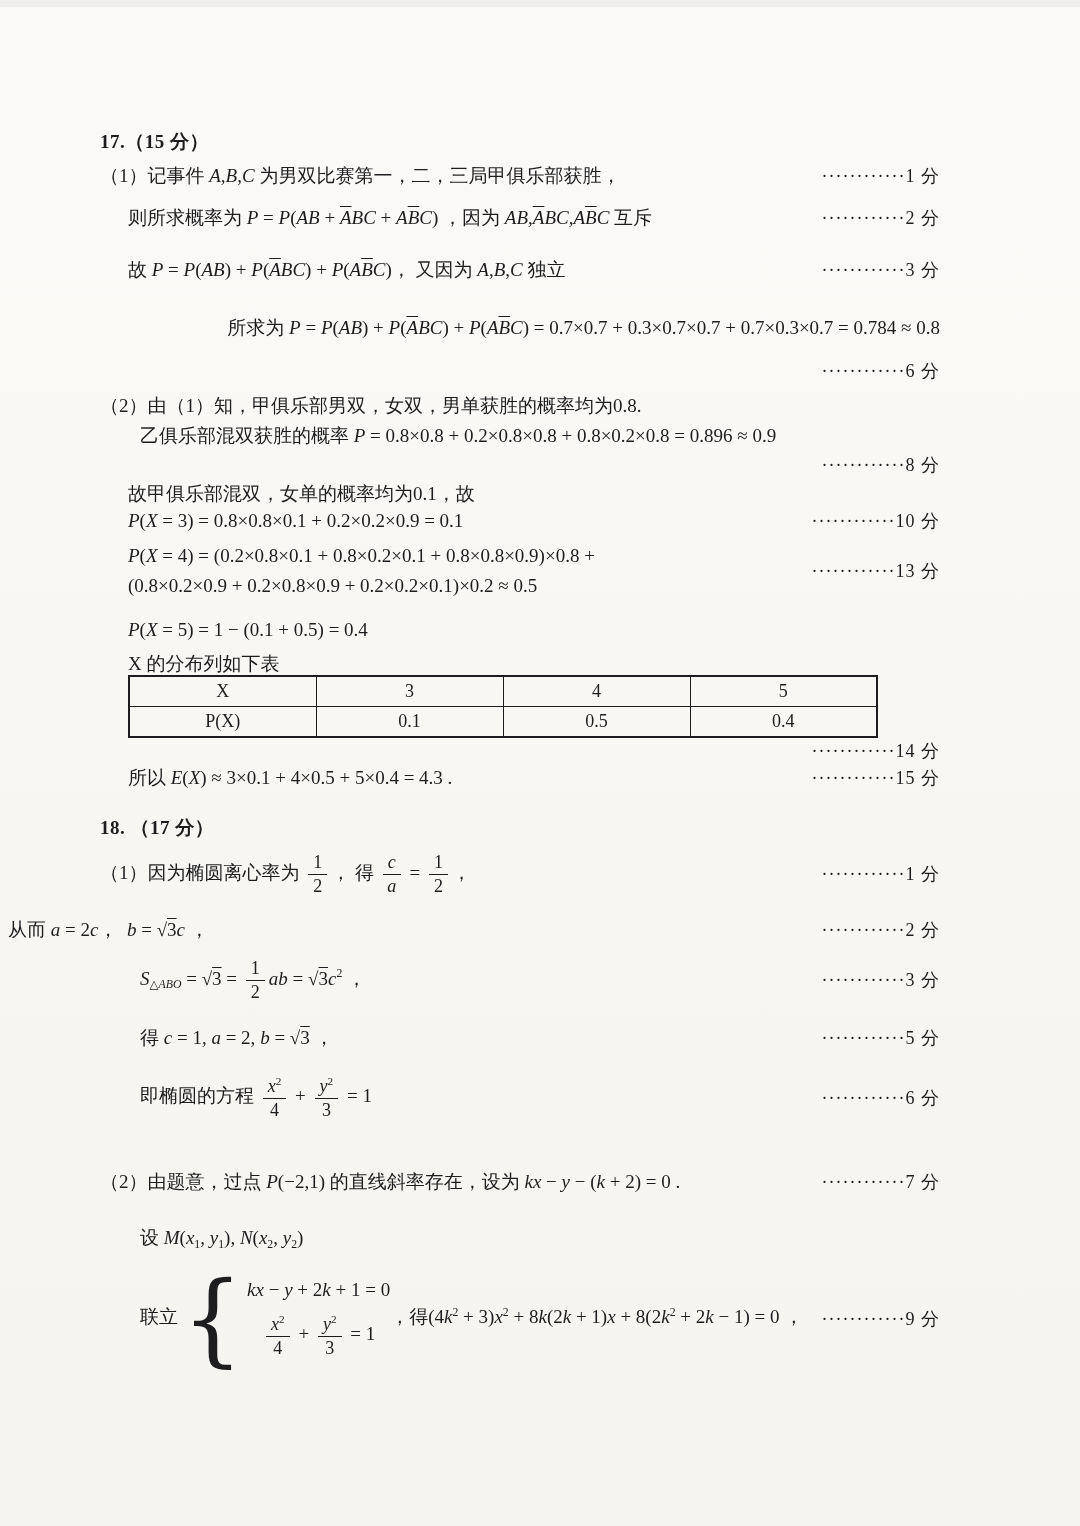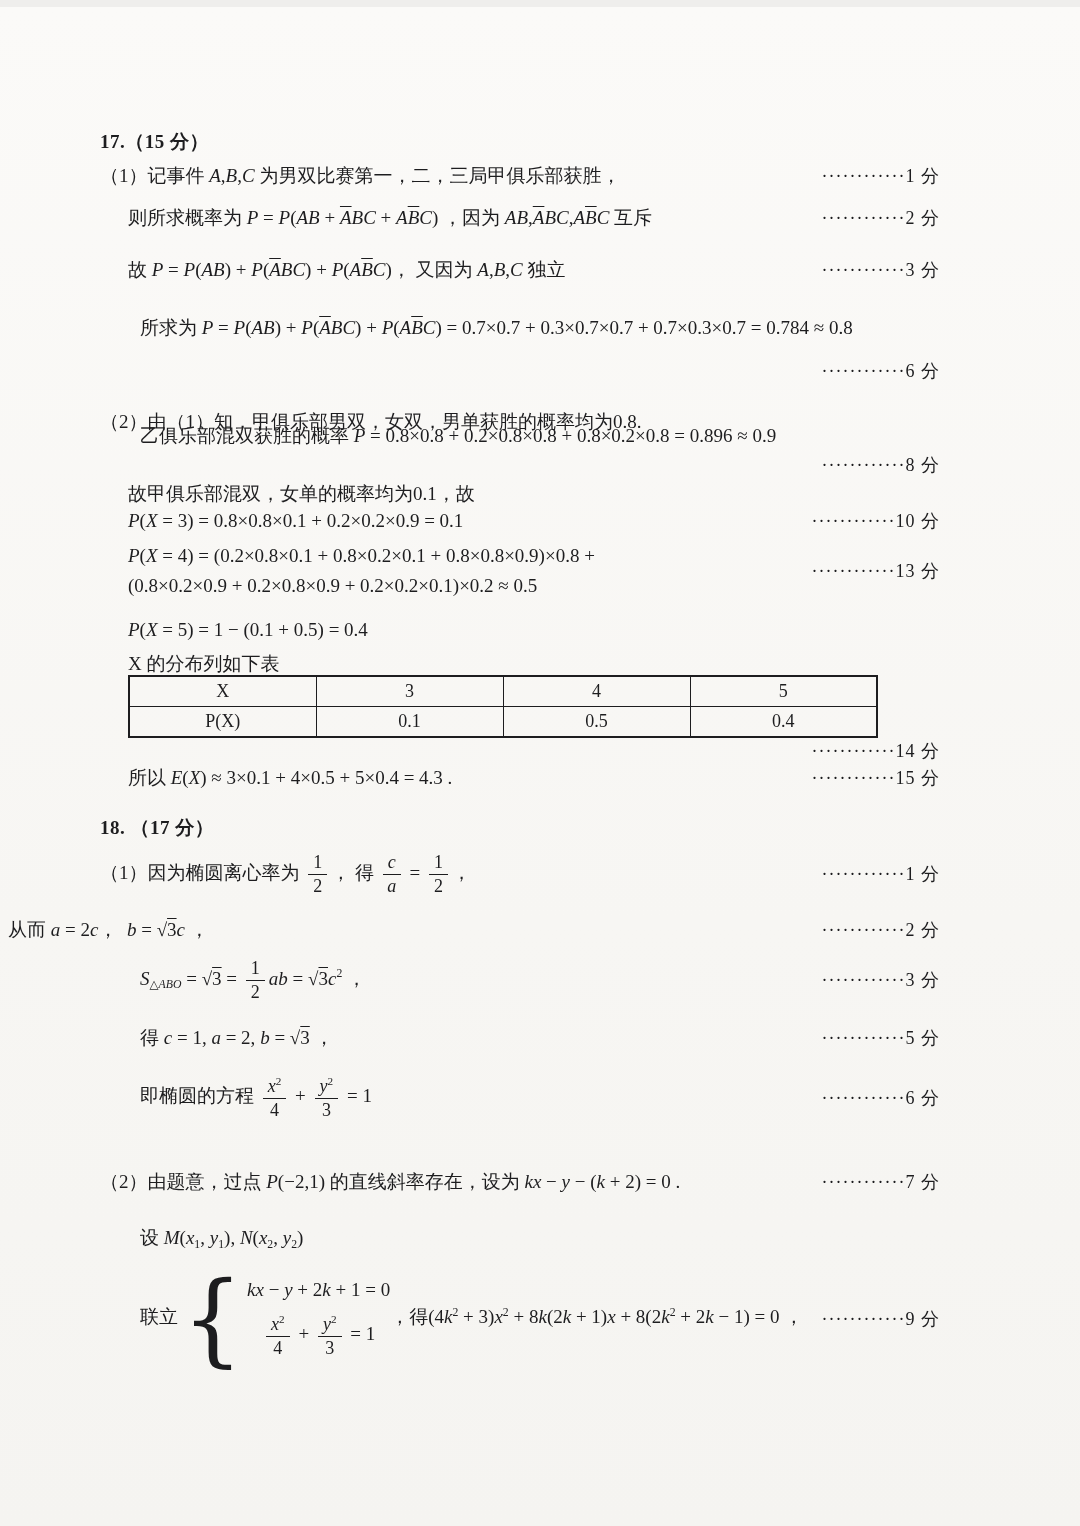--- a/index.html
+++ b/index.html
@@ -83,30 +83,30 @@
       <span class="grow"></span>
       <span class="score">············2 分</span>
     </div>
 
     <div class="row ind1" style="top:250px;">
       <span class="content">故 <i>P</i> = <i>P</i>(<i>AB</i>) + <i>P</i>(<span class="ov"><i>A</i></span><i>BC</i>) + <i>P</i>(<i>A</i><span class="ov"><i>B</i></span><i>C</i>)， 又因为 <i>A</i>,<i>B</i>,<i>C</i> 独立</span>
       <span class="grow"></span>
       <span class="score">············3 分</span>
     </div>
 
-    <div class="row ind2" style="top:308px;">
+    <div class="row ind2" style="top:308px;justify-content:flex-end;">
       <span class="content">所求为 <i>P</i> = <i>P</i>(<i>AB</i>) + <i>P</i>(<span class="ov"><i>A</i></span><i>BC</i>) + <i>P</i>(<i>A</i><span class="ov"><i>B</i></span><i>C</i>) = 0.7×0.7 + 0.3×0.7×0.7 + 0.7×0.3×0.7 = 0.784 ≈ 0.8</span>
     </div>
 
     <div class="row" style="top:352px;">
       <span class="grow"></span>
       <span class="score">············6 分</span>
     </div>
 
-    <div class="row" style="top:402px;">
+    <div class="row" style="top:386px;">
       <span class="content">（2）由（1）知，甲俱乐部男双，女双，男单获胜的概率均为0.8.</span>
     </div>
 
     <div class="row ind2" style="top:416px;">
       <span class="content">乙俱乐部混双获胜的概率 <i>P</i> = 0.8×0.8 + 0.2×0.8×0.8 + 0.8×0.2×0.8 = 0.896 ≈ 0.9</span>
     </div>
 
     <div class="row" style="top:446px;">
       <span class="grow"></span>
       <span class="score">············8 分</span>

